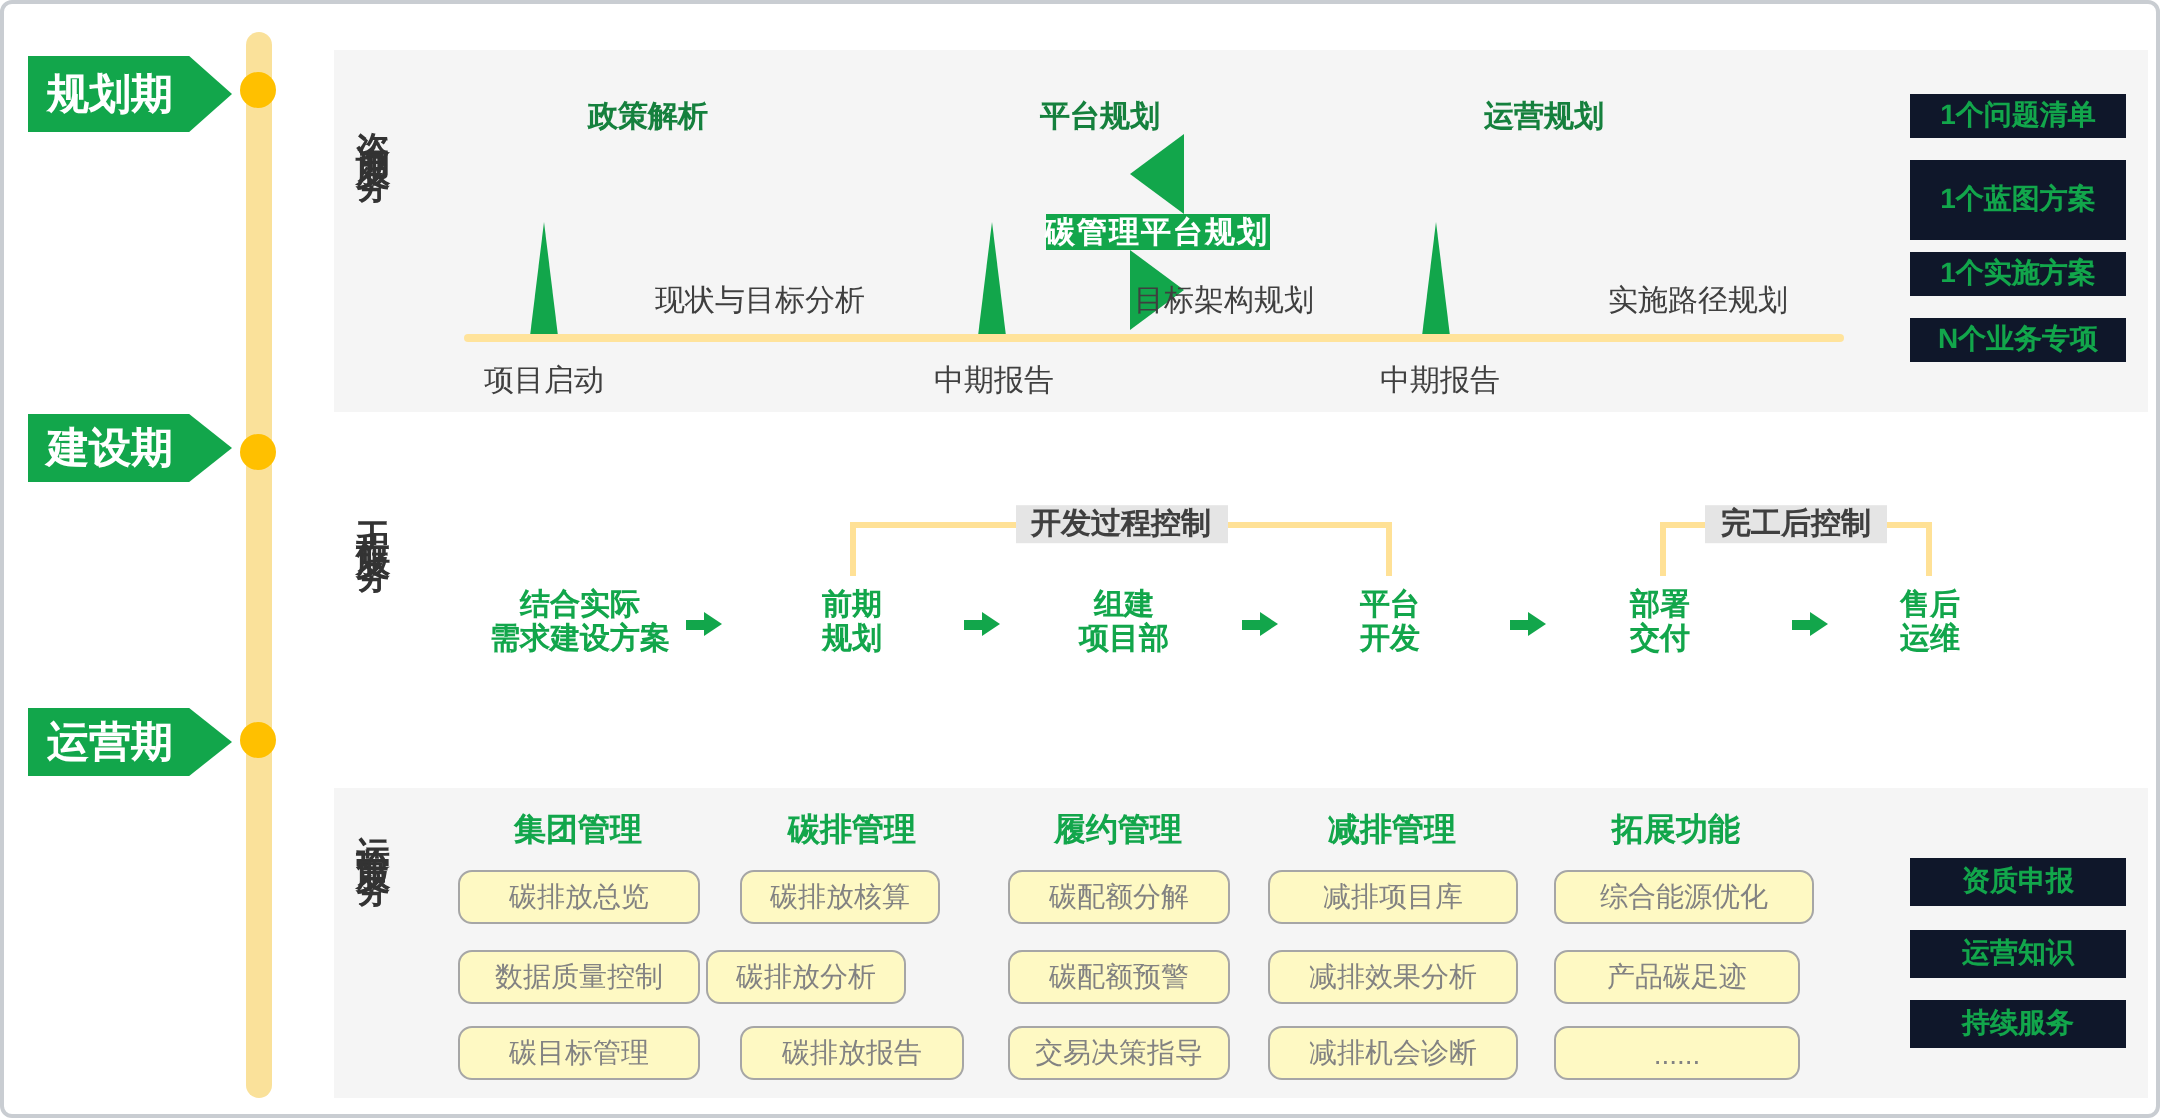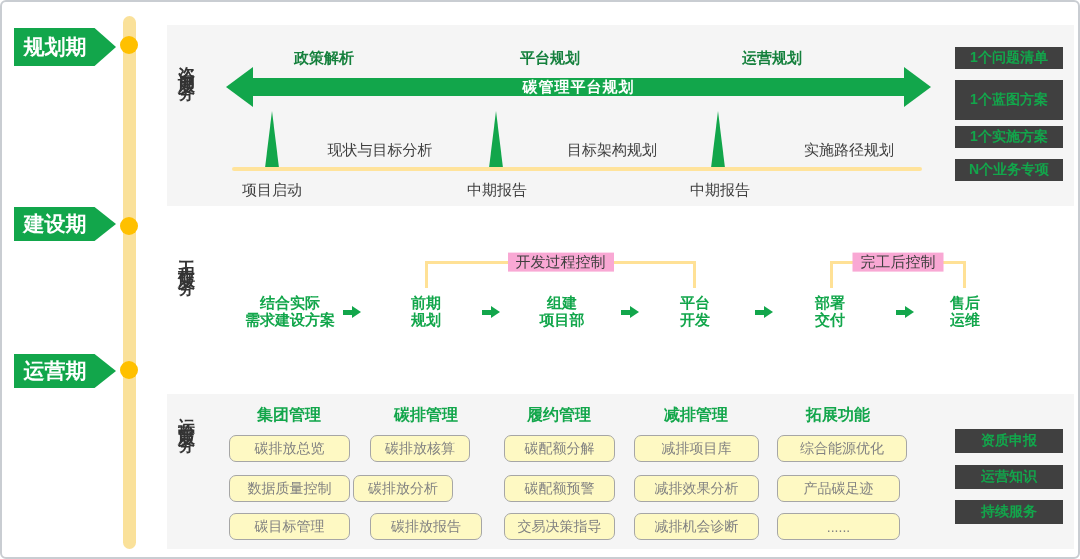--- a/index.html
+++ b/index.html
@@ -19,48 +19,48 @@
     font-weight:bold; font-size:21px; display:flex; align-items:center; justify-content:center;
     padding-right:20px;
     clip-path:polygon(0 0, 79% 0, 100% 50%, 79% 100%, 0 100%);
   }
   
   .v-title { position:absolute; writing-mode:vertical-rl; text-orientation:upright;
              font-weight:bold; font-size:17px; color:#333333; letter-spacing:6px; }
   
   .c-toplabel { position:absolute; width:96px; text-align:center; color:#15803d;
                 font-weight:bold; font-size:15px; top:24px; }
-  .dbl-arrow { position:absolute; display:flex; align-items:center; }
+  .dbl-arrow { position:absolute; display:flex; align-items:center;flex-direction:column; }
   .dbl-arrow .head-l { width:0; height:0; border-top:20px solid transparent;
                        border-bottom:20px solid transparent; border-right:27px solid #12a64b; }
   .dbl-arrow .head-r { width:0; height:0; border-top:20px solid transparent;
                        border-bottom:20px solid transparent; border-left:27px solid #12a64b; }
   .dbl-arrow .bar { flex:1; height:18px; background:#12a64b; display:flex;
                     align-items:center; justify-content:center; color:#ffffff;
                     font-size:15px; font-weight:bold; letter-spacing:1px; }
   .spike { position:absolute; width:0; height:0; border-left:7px solid transparent;
            border-right:7px solid transparent; border-bottom:57px solid #12a64b; }
   .timeline { position:absolute; height:4px; background:#ffe39b; border-radius:2px; }
   .seg-text { position:absolute; width:160px; text-align:center; color:#3f3f3f; font-size:15px; }
   .milestone { position:absolute; width:120px; text-align:center; color:#3f3f3f; font-size:15px; }
-  .y-box { position:absolute; width:108px; background:#404040; color:#12a64b;
+  .y-box { position:absolute; width:108px; background:#0f172a; color:#12a64b;
            font-weight:bold; font-size:14px; display:flex; align-items:center;
            justify-content:center; }
   
   .flow-step { position:absolute; text-align:center; color:#12a64b; font-weight:bold;
                font-size:15px; line-height:17px; }
   .flow-arrow { position:absolute; display:flex; align-items:center; width:18px; height:12px; }
   .flow-arrow .stem { width:9px; height:5px; background:#12a64b; }
   .flow-arrow .tip { width:0; height:0; border-top:6px solid transparent;
                      border-bottom:6px solid transparent; border-left:9px solid #12a64b; }
   .bracket { position:absolute; border-top:3px solid #ffe196; border-left:3px solid #ffe196;
              border-right:3px solid #ffe196; height:27px; }
   .bracket .blabel { position:absolute; left:50%; top:0; transform:translate(-50%,-60%);
-                     background:#f9a8d4; padding:0 8px; color:#3f3f3f; font-size:15px;
-                     white-space:nowrap; }
+                     background:#e5e5e5; padding:0 8px; color:#3f3f3f; font-size:15px;
+                     white-space:nowrap;font-weight:bold; }
   
   .op-header { position:absolute; width:96px; text-align:center; color:#12a64b;
                font-weight:bold; font-size:16px; top:11px; }
   .op-box { position:absolute; height:27px; background:#fef9c3; border:1px solid #a6a6a6;
             border-radius:7px; color:#828282; font-size:14px; display:flex;
             align-items:center; justify-content:center; }
 </style>
 </head>
 <body>
 

